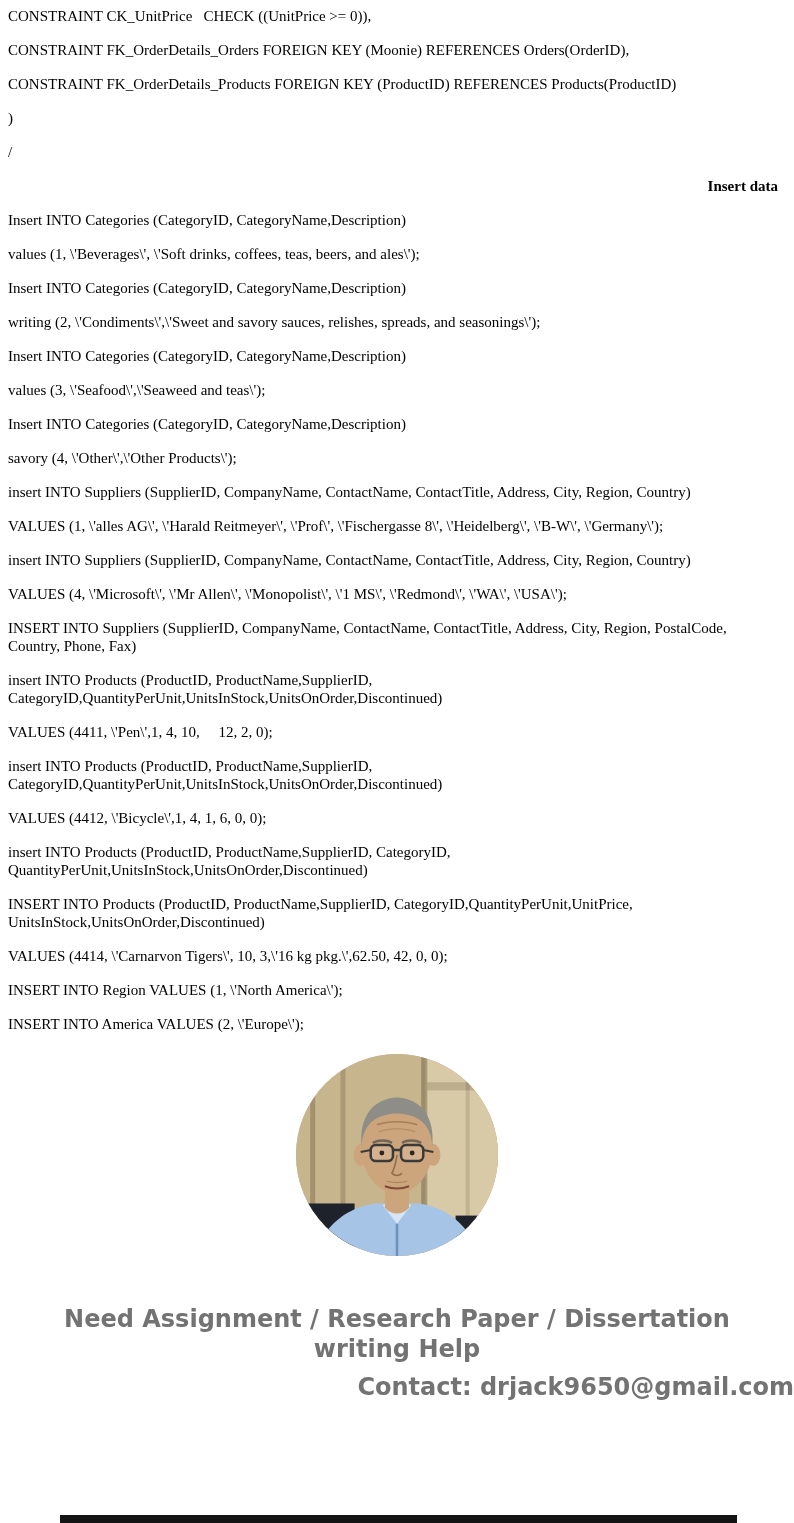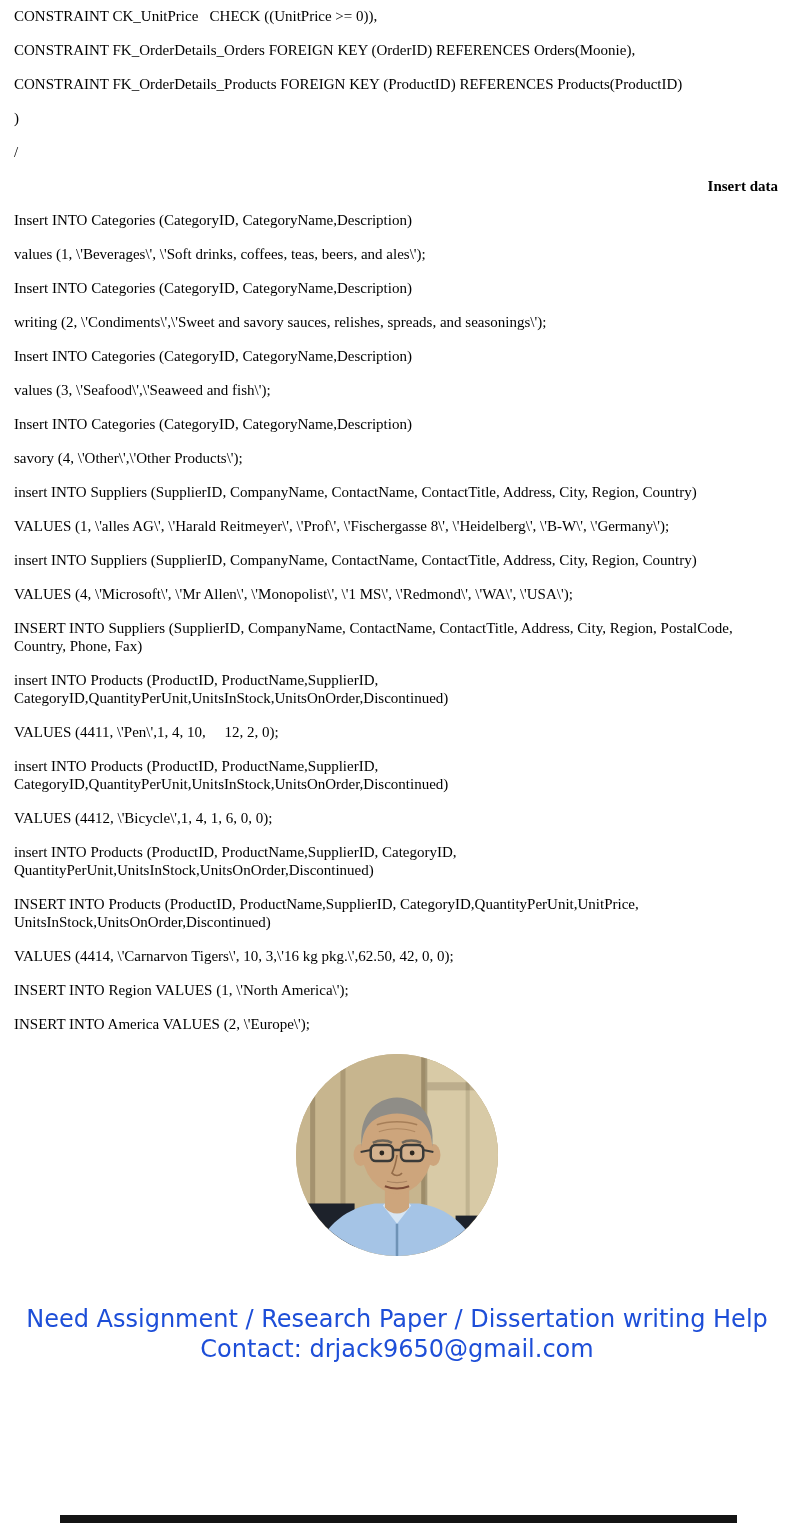--- a/index.html
+++ b/index.html
@@ -12,21 +12,21 @@
     font-family: "Liberation Serif", serif;
     color: #000000;
   }
   .page {
     width: 794px;
     height: 1523px;
     position: relative;
     background: #ffffff;
   }
   .doc {
-    padding: 7px 8px 0 14px;
+    padding: 7px 8px 0 8px;
     width: 786px;
     font-family: Liberation Serif, serif;
   }
   .para {
     font-size: 15px;
     line-height: 18px;
     margin: 0 0 16px 0;
     white-space: pre-wrap;
     word-wrap: break-word;
   }
@@ -37,61 +37,62 @@
     margin: 21px auto 0 auto;
     border-radius: 50%;
     overflow: hidden;
     background: #c7b58e;
   }
   .avatar-wrap svg { display: block; width: 202px; height: 202px; }
   .footer {
     margin-top: 48px;
     text-align: center;
     font-family: "DejaVu Sans", sans-serif;
-    font-weight: normal;
-    color: #1d4ed8;
+    font-weight: bold;
+    color: #737373;
   }
   .footer .heading {
     font-size: 24px;
     line-height: 30px;
     max-width: 744px;
     margin: 0 auto;
   }
   .footer .contact {
     font-size: 24px;
     line-height: 30px;
-    margin-top: 0px;
+    margin-top: 8px;
+    text-align: right;
   }
   .bottom-bar {
     position: absolute;
     left: 60px;
     right: 57px;
     bottom: 0;
     height: 8px;
     background: #141414;
   }
 </style>
 </head>
 <body>
 
 <div class="page">
 
   <div class="doc">
       <p class="para">CONSTRAINT CK_UnitPrice   CHECK ((UnitPrice &gt;= 0)),</p>
-      <p class="para">CONSTRAINT FK_OrderDetails_Orders FOREIGN KEY (OrderID) REFERENCES Orders(Moonie),</p>
+      <p class="para">CONSTRAINT FK_OrderDetails_Orders FOREIGN KEY (Moonie) REFERENCES Orders(OrderID),</p>
       <p class="para">CONSTRAINT FK_OrderDetails_Products FOREIGN KEY (ProductID) REFERENCES Products(ProductID)</p>
       <p class="para">)</p>
       <p class="para">/</p>
       <p class="para bold">Insert data</p>
       <p class="para">Insert INTO Categories (CategoryID, CategoryName,Description)</p>
       <p class="para">values (1, \'Beverages\', \'Soft drinks, coffees, teas, beers, and ales\');</p>
       <p class="para">Insert INTO Categories (CategoryID, CategoryName,Description)</p>
       <p class="para">writing (2, \'Condiments\',\'Sweet and savory sauces, relishes, spreads, and seasonings\');</p>
       <p class="para">Insert INTO Categories (CategoryID, CategoryName,Description)</p>
-      <p class="para">values (3, \'Seafood\',\'Seaweed and fish\');</p>
+      <p class="para">values (3, \'Seafood\',\'Seaweed and teas\');</p>
       <p class="para">Insert INTO Categories (CategoryID, CategoryName,Description)</p>
       <p class="para">savory (4, \'Other\',\'Other Products\');</p>
       <p class="para">insert INTO Suppliers (SupplierID, CompanyName, ContactName, ContactTitle, Address, City, Region, Country)</p>
       <p class="para">VALUES (1, \'alles AG\', \'Harald Reitmeyer\', \'Prof\', \'Fischergasse 8\', \'Heidelberg\', \'B-W\', \'Germany\');</p>
       <p class="para">insert INTO Suppliers (SupplierID, CompanyName, ContactName, ContactTitle, Address, City, Region, Country)</p>
       <p class="para">VALUES (4, \'Microsoft\', \'Mr Allen\', \'Monopolist\', \'1 MS\', \'Redmond\', \'WA\', \'USA\');</p>
       <p class="para">INSERT INTO Suppliers (SupplierID, CompanyName, ContactName, ContactTitle, Address, City, Region, PostalCode, Country, Phone, Fax)</p>
       <p class="para">insert INTO Products (ProductID, ProductName,SupplierID, CategoryID,QuantityPerUnit,UnitsInStock,UnitsOnOrder,Discontinued)</p>
       <p class="para">VALUES (4411, \'Pen\',1, 4, 10,     12, 2, 0);</p>
       <p class="para">insert INTO Products (ProductID, ProductName,SupplierID, CategoryID,QuantityPerUnit,UnitsInStock,UnitsOnOrder,Discontinued)</p>

